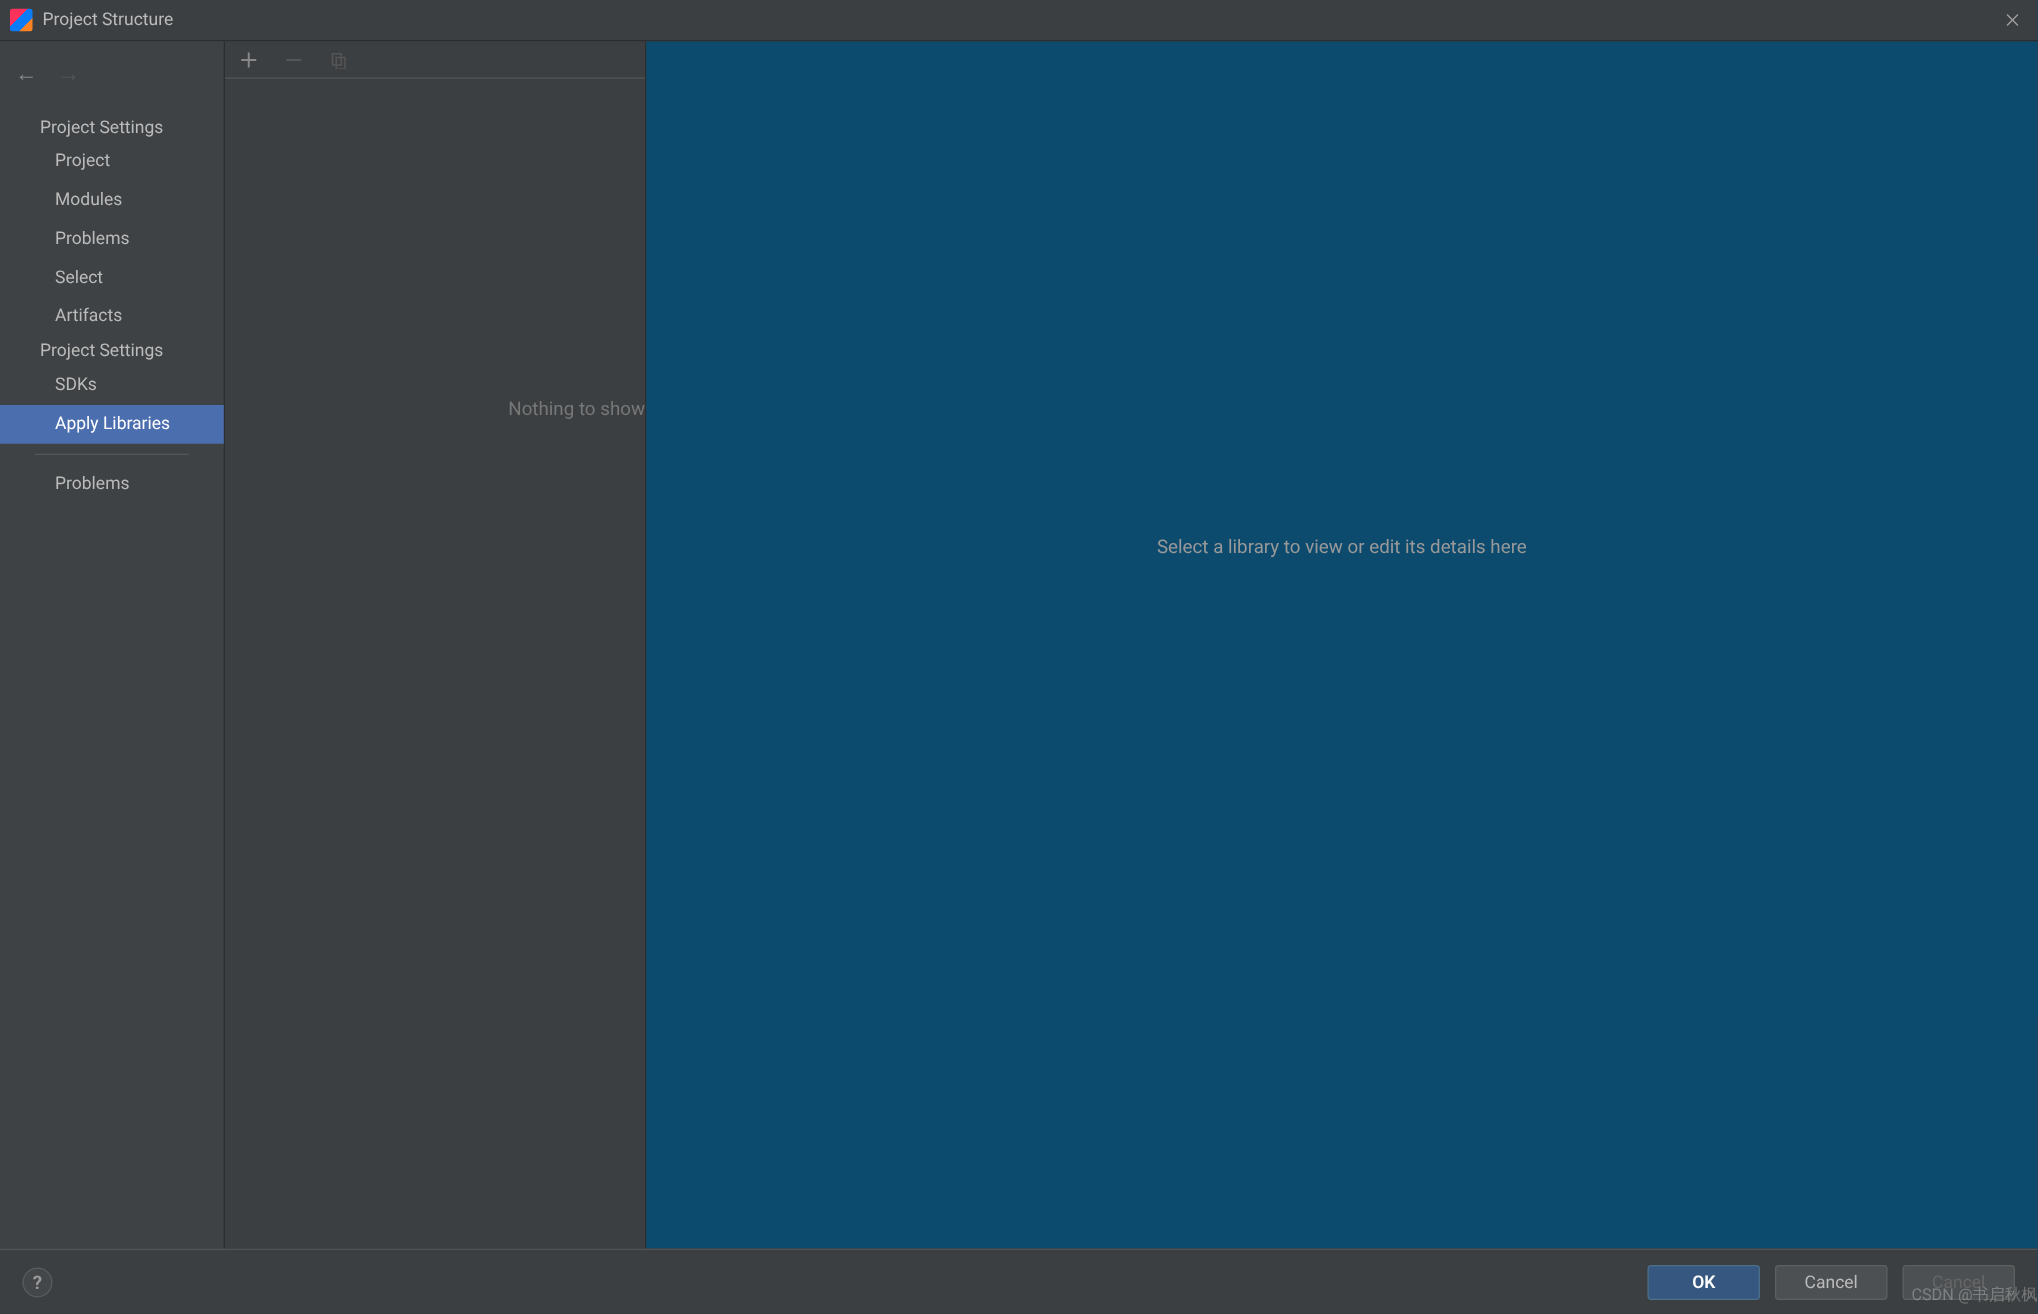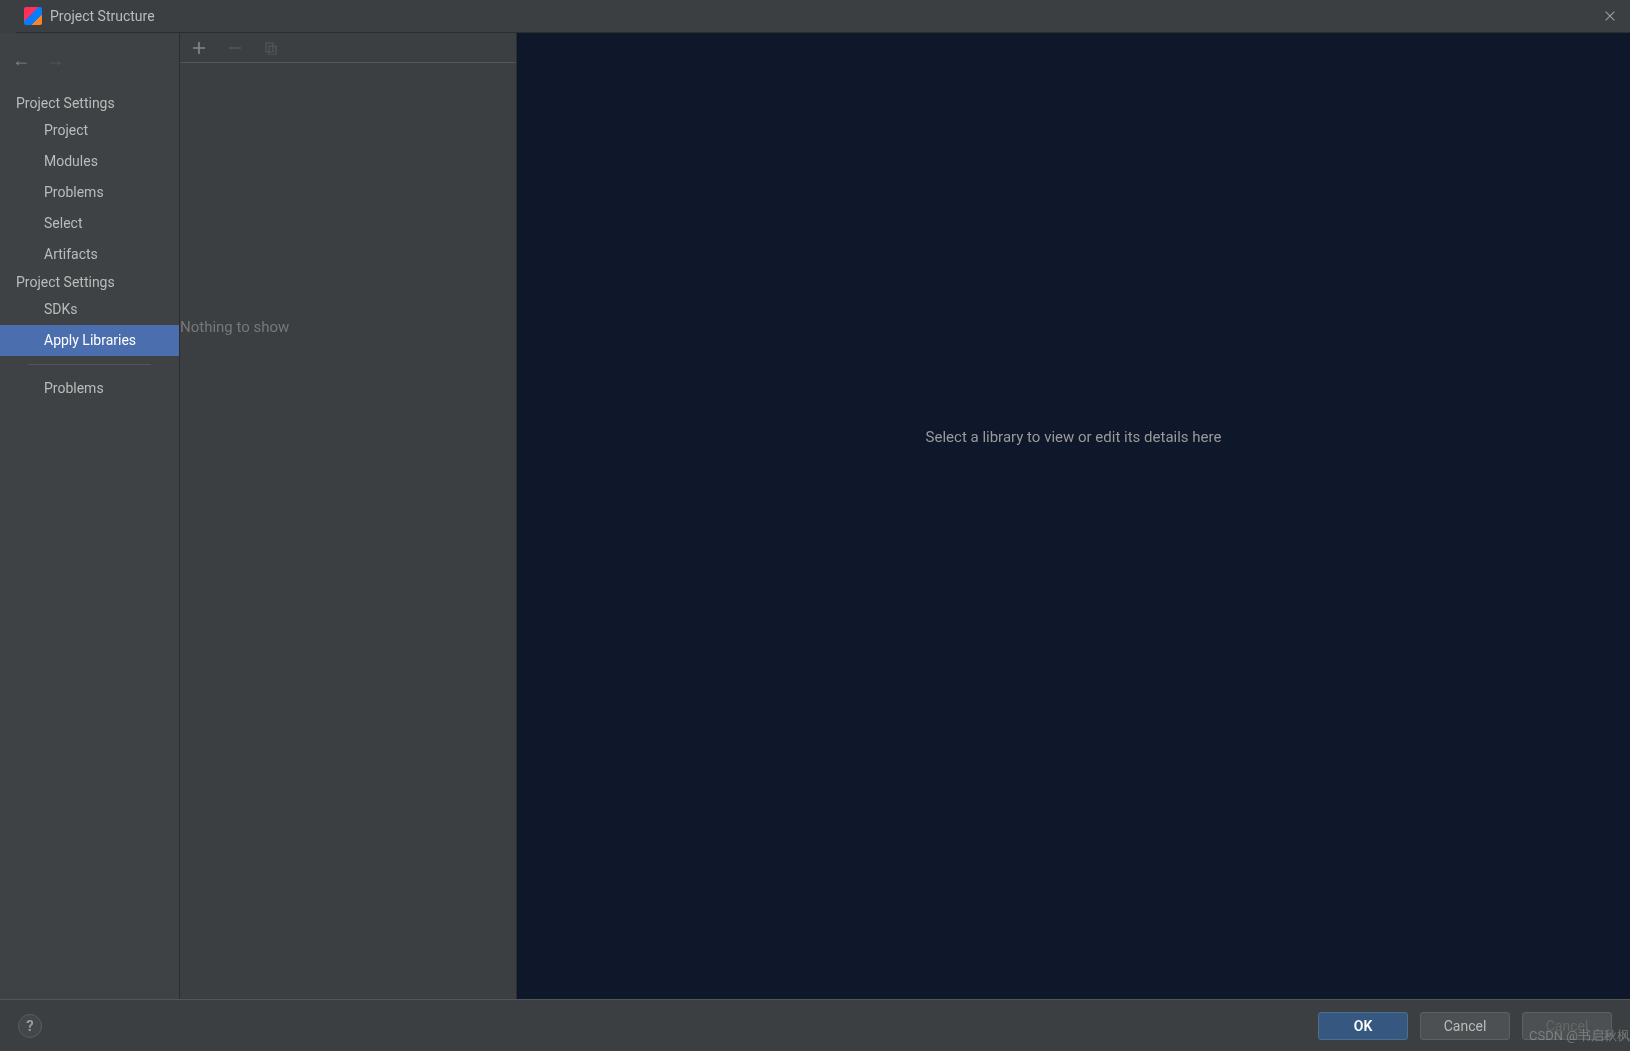--- a/index.html
+++ b/index.html
@@ -17,21 +17,20 @@
       display: flex;
       flex-direction: column;
     }
     .titlebar {
       height: 33px;
       background: #3c3f41;
       display: flex;
       align-items: center;
       padding: 0 8px;
       border-bottom: 1px solid #2b2d2f;
-      margin-left: 16px;
     }
     .app-icon {
       width: 18px;
       height: 18px;
       margin-right: 8px;
       background: linear-gradient(135deg, #fe315d 0%, #fe315d 40%, #087cfa 40%, #087cfa 70%, #fd8224 70%);
       border-radius: 2px;
       position: relative;
     }
     .titlebar-title {
@@ -72,21 +71,21 @@
       color: #888;
       font-size: 18px;
       cursor: pointer;
       user-select: none;
     }
     .nav-arrow.disabled {
       color: #555;
       cursor: default;
     }
     .section-header {
-      padding: 4px 16px;
+      padding: 4px 32px;
       font-size: 14px;
       color: #bbbbbb;
     }
     .sidebar-item {
       padding: 5px 14px 5px 44px;
       font-size: 14px;
       color: #bbbbbb;
       cursor: pointer;
       line-height: 1.5;
     }
@@ -123,28 +122,28 @@
       justify-content: center;
       width: 18px;
       height: 18px;
     }
     .tb-icon svg { width: 14px; height: 14px; }
     .tb-icon.disabled { color: #555; cursor: default; }
     .middle-content {
       flex: 1;
       display: flex;
       align-items: flex-start;
-      justify-content: flex-start;
+      justify-content: flex-end;
       padding-top: 255px;
       color: #777;
       font-size: 15px;
     }
     .detail-panel {
       flex: 1;
-      background: #0f172a;
+      background: #0c4a6e;
       display: flex;
       align-items: flex-start;
       justify-content: center;
       padding-top: 395px;
       color: #999;
       font-size: 15px;
     }
     .footer {
       height: 52px;
       background: #3c3f41;

